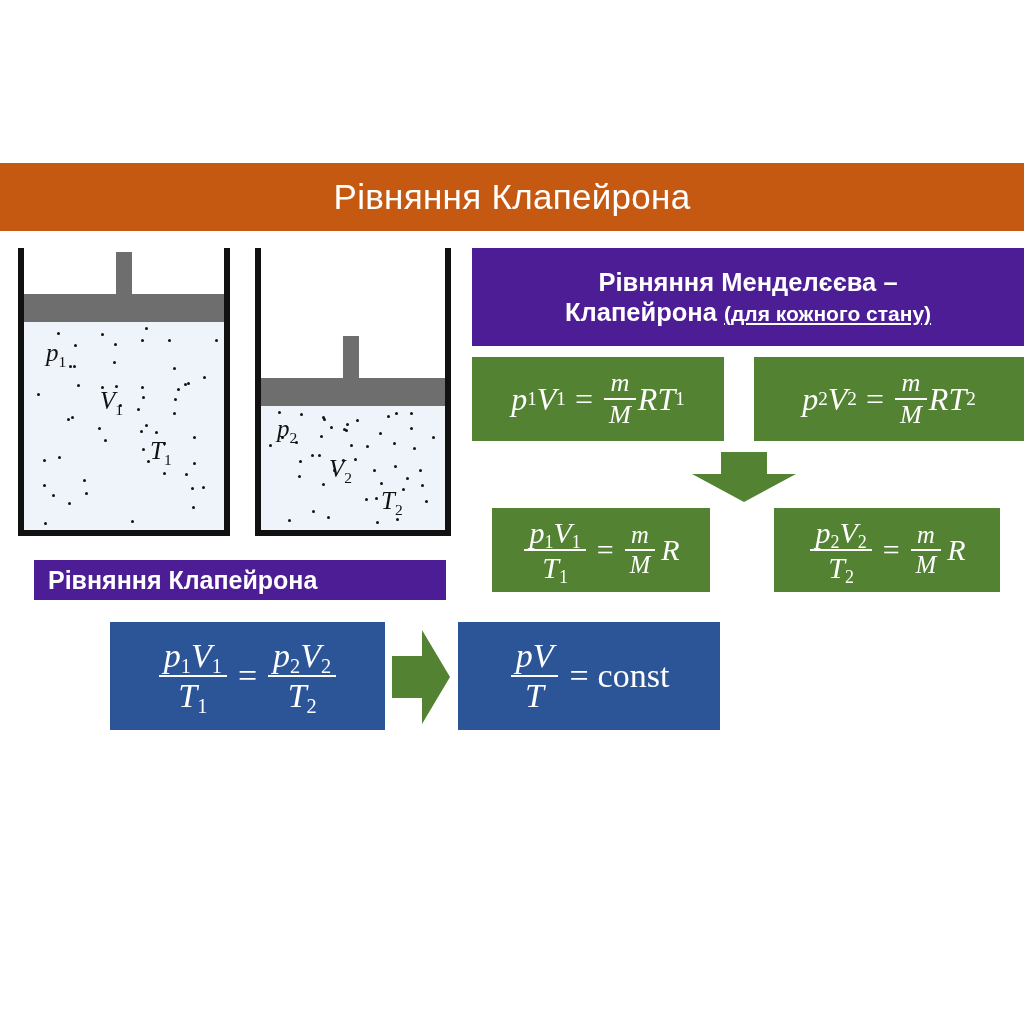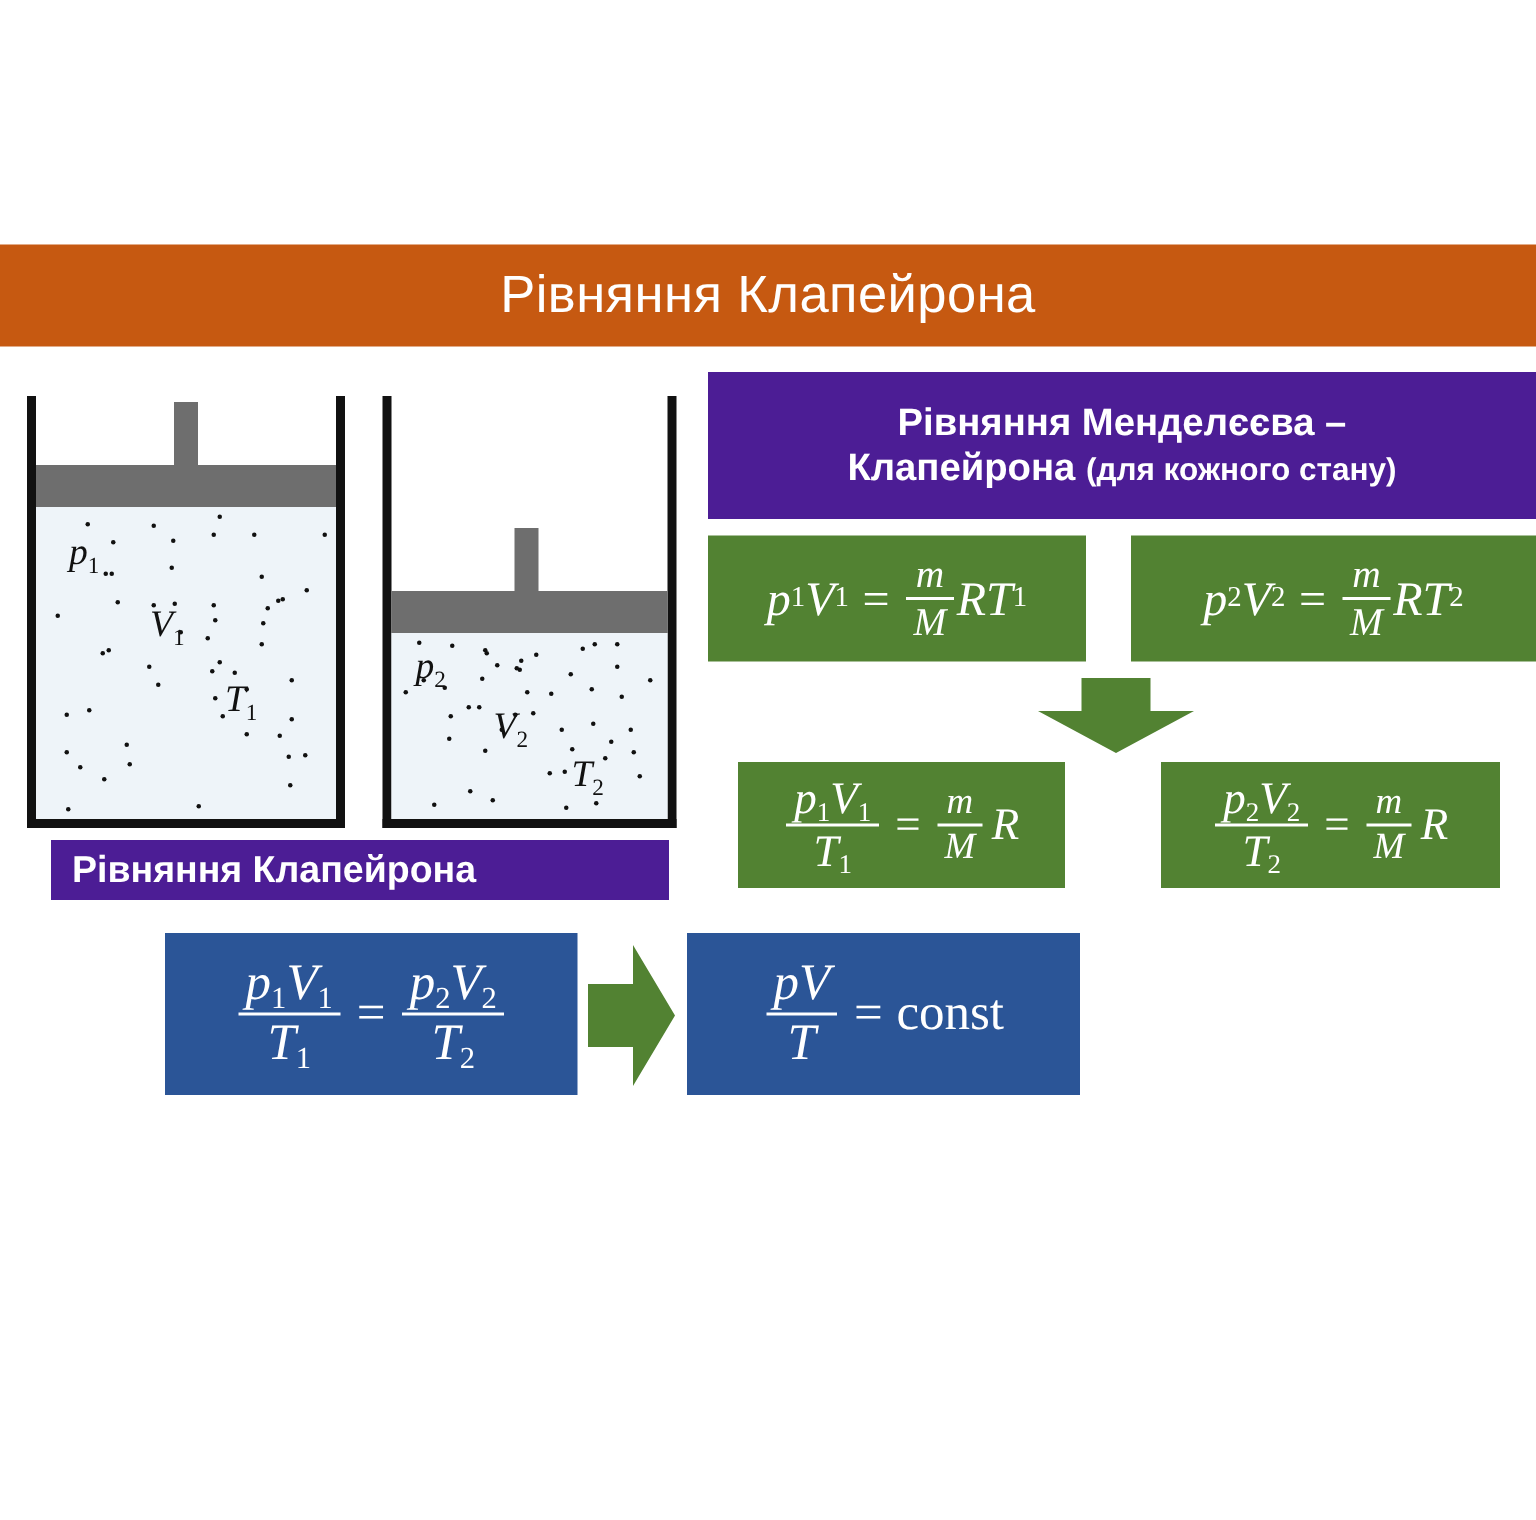--- a/index.html
+++ b/index.html
@@ -33,21 +33,21 @@
     font-weight: 400;
     letter-spacing: 0.3px;
     font-family: "Liberation Sans", sans-serif;
     white-space: nowrap;
   }
 
   
   .cylinders {
     position: absolute;
     left: 0;
-    top: 264px;
+    top: 248px;
     width: 470px;
     height: 300px;
   }
   .cylinder {
     position: absolute;
     top: 0;
   }
   .cyl-1 { left: 18px;  width: 212px; height: 288px; }
   .cyl-2 { left: 255px; width: 196px; height: 288px; }
 
@@ -141,20 +141,21 @@
     left: 472px;
     top: 248px;
     width: 552px;
     height: 98px;
     font-size: 25.5px;
     line-height: 1.18;
     padding: 0 8px;
   }
   .dark-header .line2-small {
     font-size: 21px;
+    text-decoration: underline;
   }
   .dark-caption {
     left: 34px;
     top: 560px;
     width: 412px;
     height: 40px;
     font-size: 25px;
     padding-left: 14px;
     justify-content: flex-start;
   }

